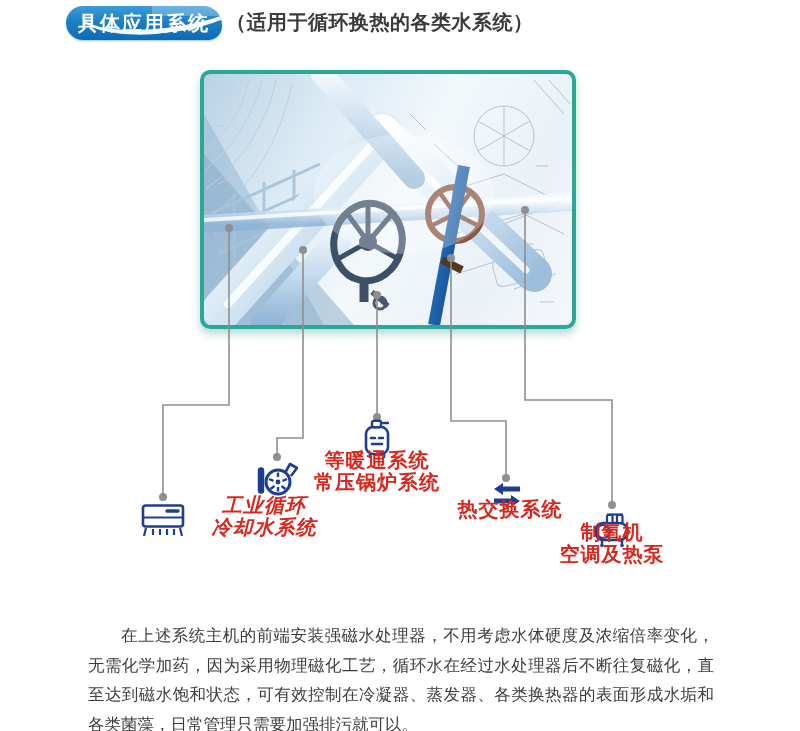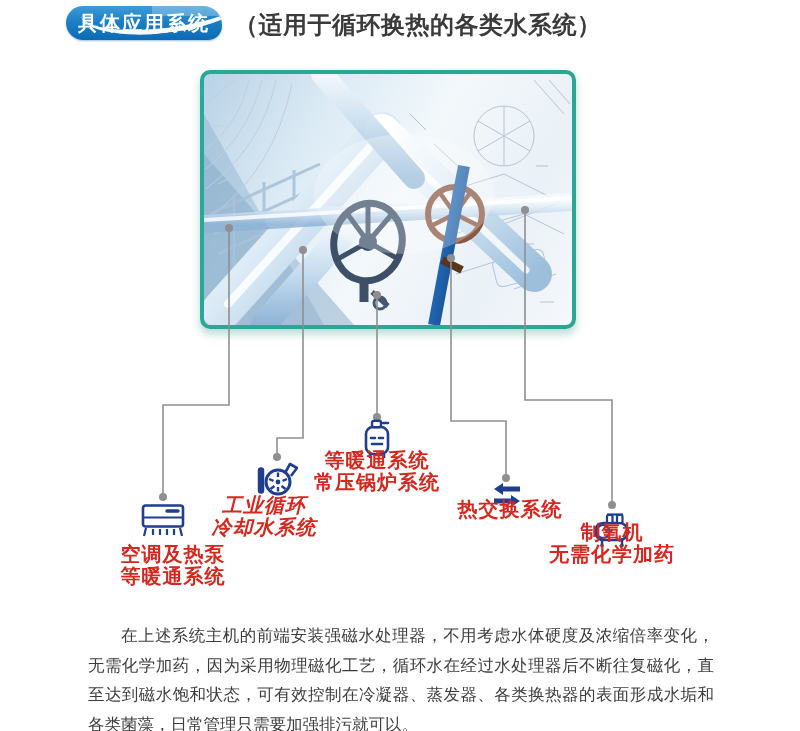--- a/index.html
+++ b/index.html
@@ -26,21 +26,21 @@
   .badge::before {
     content:""; position:absolute; top:0; right:0; width:70px; height:10px;
     background:rgba(255,255,255,.25); border-radius:0 19px 0 0;
   }
   .badge-label {
     position:relative; z-index:2; display:block; text-align:center; line-height:34px;
     color:#fff; font-size:20px; font-weight:bold; letter-spacing:2px;
     font-family:"Liberation Serif", serif;
   }
   .subtitle {
-    position:absolute; left:234px; top:9px; font-size:24px; font-weight:bold;
+    position:absolute; left:226px; top:9px; font-size:20px; font-weight:bold;
     color:#3b3b3b; letter-spacing:.5px; font-family:"Liberation Serif", serif;
   }
 
   
   .hero {
     position:absolute; left:200px; top:70px; width:376px; height:259px;
     border:4px solid #2aa796; border-radius:10px;
     background:linear-gradient(118deg,#b9d2e6 0%,#dcebf5 28%,#f3f8fb 52%,#eaf1f7 78%,#f5f8fb 100%);
     box-shadow:0 5px 8px rgba(42,150,135,.35);
     overflow:hidden; z-index:1;
@@ -185,24 +185,20 @@
 
   <div class="app-icon" style="left:141px; top:503px;">
     <svg width="44" height="36" viewBox="0 0 44 36" fill="none" stroke="#1f3e92">
       <rect x="2" y="2.5" width="40" height="21" rx="2.5" stroke-width="2.6" fill="#fff"></rect>
       <line x1="2" y1="14.5" x2="42" y2="14.5" stroke-width="2"></line>
       <path d="M26,8 H37" stroke-width="3.4" stroke-linecap="round"></path>
       <path d="M12,26 V32 M19,26 V32 M26,26 V32 M33,26 V32" stroke-width="2.2"></path>
       <path d="M5,25 L3,33 M39,25 L41,33" stroke-width="2.2"></path>
     </svg>
   </div>
-  <div class="app-label" style="left:93px; top:543px; width:160px;">
-    <div>空调及热泵</div>
-    <div>等暖通系统</div>
-  </div>
 
   <div class="app-icon" style="left:256px; top:459px;">
     <svg width="42" height="40" viewBox="0 0 42 40" fill="none" stroke="#1f3e92">
       <rect x="2.5" y="9" width="5" height="25" rx="2.5" fill="#1f3e92" stroke-width="1.5"></rect>
       <circle cx="22" cy="23" r="12" stroke-width="3" fill="#fff"></circle>
       <circle cx="22" cy="23" r="2.4" fill="#1f3e92" stroke="none"></circle>
       <path d="M22,13.5 V18 M22,28 V32.5 M13,20 L17.5,21.8 M31,20 L26.5,21.8 M14.5,30 L18.5,27 M29.5,30 L25.5,27" stroke-width="2.4"></path>
       <path d="M29,14 L34,5 L41,9 L35,17" stroke-width="2.6" stroke-linejoin="round"></path>
     </svg>
   </div>
@@ -244,18 +240,18 @@
       <rect x="18" y="5" width="5.5" height="8" rx="1.5" stroke-width="2.2" fill="#fff"></rect>
       <rect x="28" y="5" width="5.5" height="8" rx="1.5" stroke-width="2.2" fill="#fff"></rect>
       <path d="M18,4.5 H34" stroke-width="2.2"></path>
       <path d="M13,30 V35 M33,30 V35" stroke-width="2.4"></path>
       <circle cx="13" cy="35.5" r="1.8" fill="#1f3e92" stroke="none"></circle>
       <circle cx="33" cy="35.5" r="1.8" fill="#1f3e92" stroke="none"></circle>
     </svg>
   </div>
   <div class="app-label" style="left:532px; top:521px; width:160px;">
     <div>制氧机</div>
-    <div>无需化学加药</div>
+    <div>空调及热泵</div>
   </div>
 
   <p class="body-text">在上述系统主机的前端安装强磁水处理器，不用考虑水体硬度及浓缩倍率变化，无需化学加药，因为采用物理磁化工艺，循环水在经过水处理器后不断往复磁化，直至达到磁水饱和状态，可有效控制在冷凝器、蒸发器、各类换热器的表面形成水垢和各类菌藻，日常管理只需要加强排污就可以。</p>
 
 </div>
 
 </body></html>

